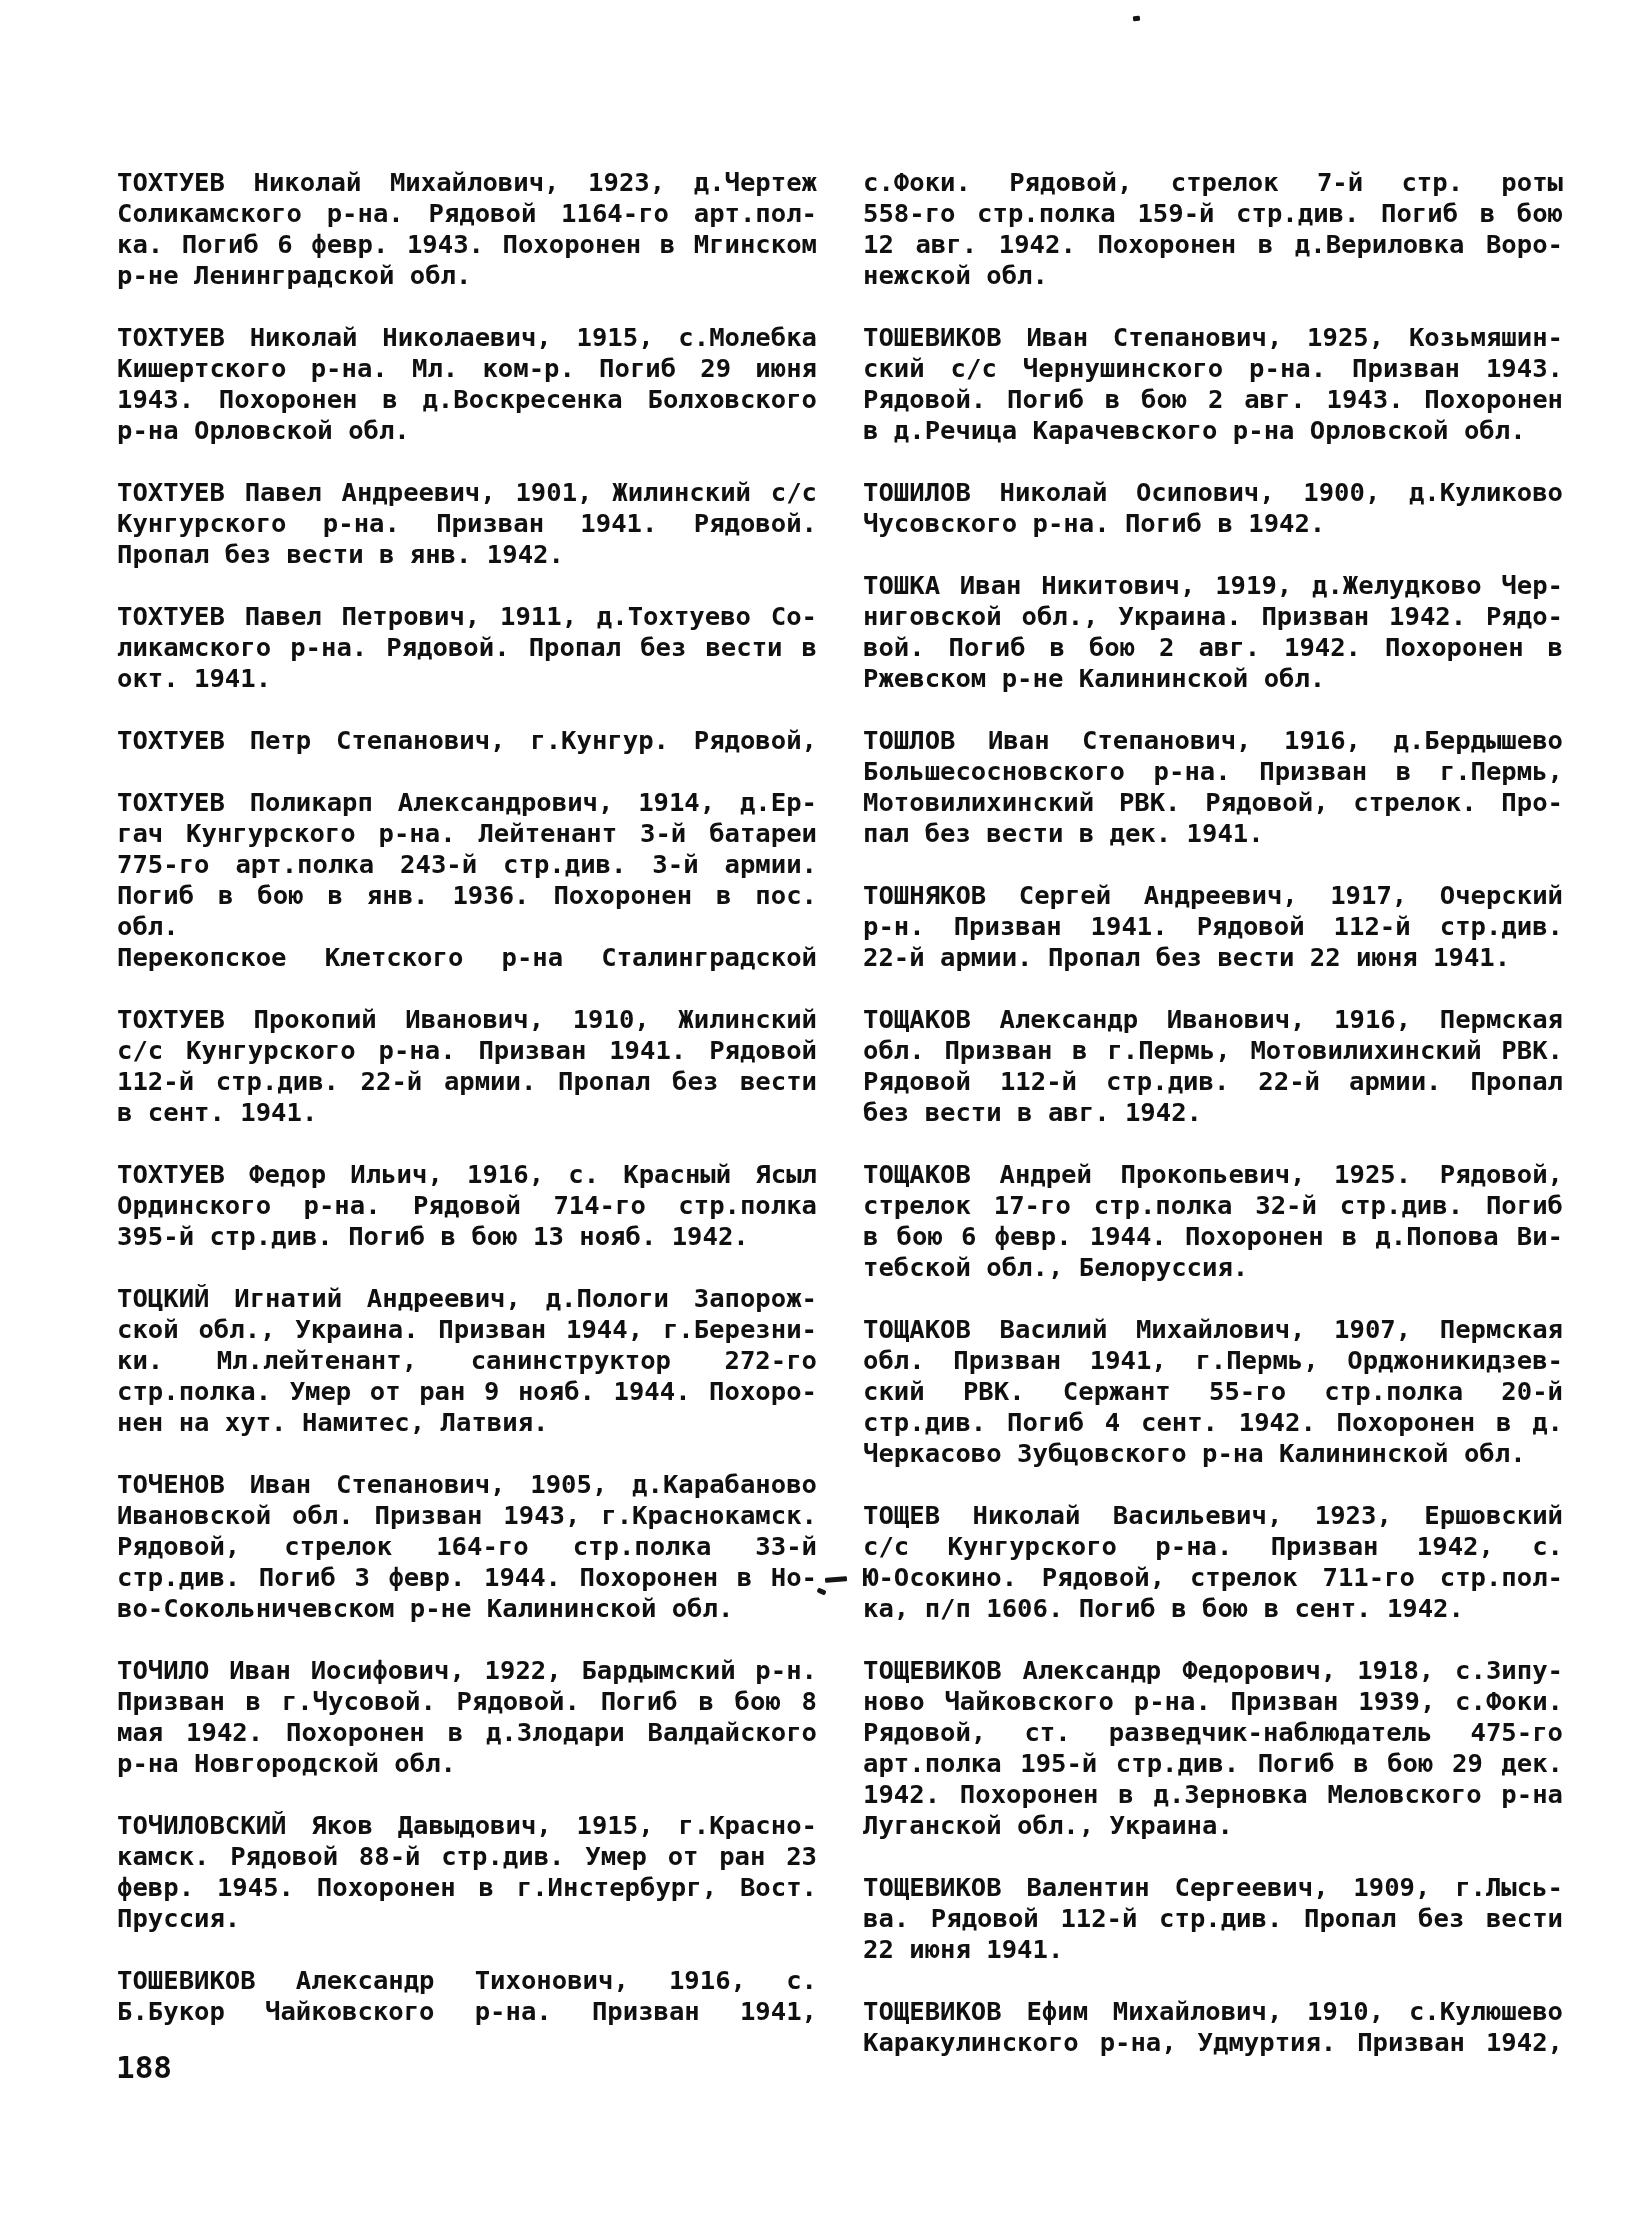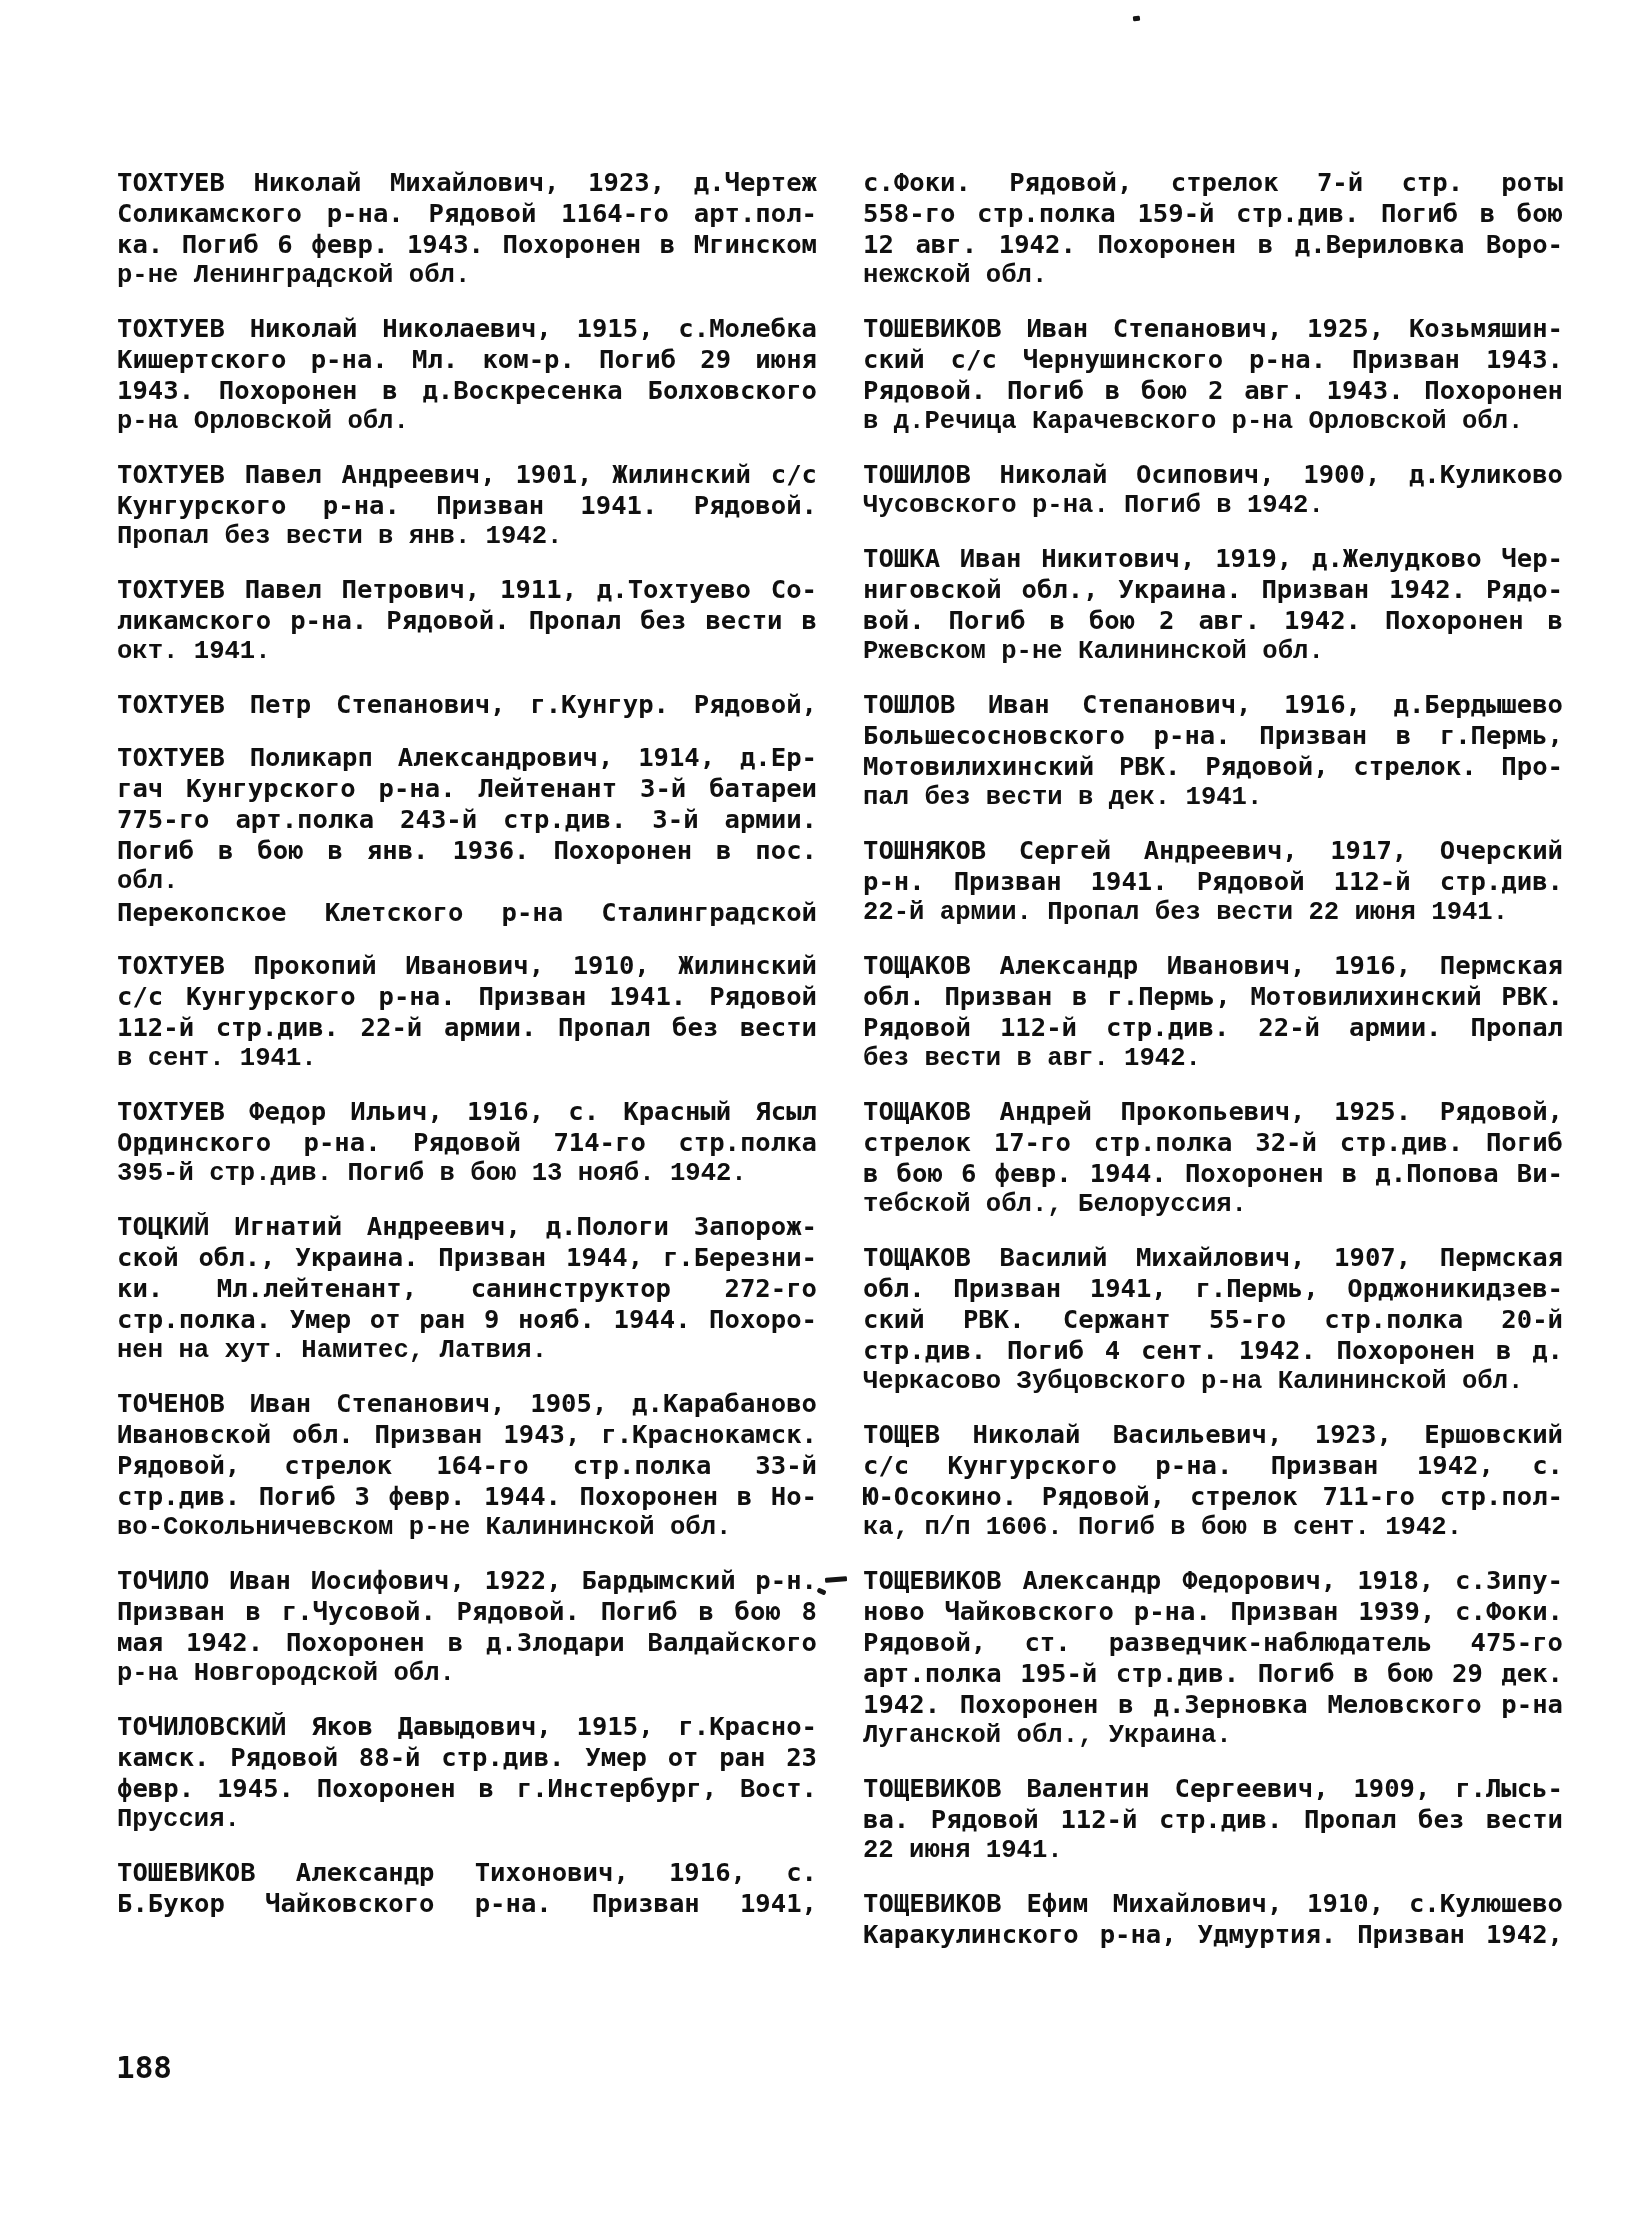--- a/index.html
+++ b/index.html
@@ -18,34 +18,33 @@
     color: #101010;
     padding-left: 11px;
   }
   .col {
     position: absolute;
     top: 167px;
     width: 700px;
   }
   .col-left  { left: 117px; }
   .col-right { left: 863px; }
-  .entry + .entry { margin-top: 22px; }
+  .entry + .entry { margin-top: 31px; }
   .line {
     font-size: 25.6px;
     line-height: 31px;
     white-space: normal;
   }
   .line.j {
     text-align: justify;
     text-align-last: justify;
   }
   .line.l {
     text-align: center;
     text-align-last: left;
-    font-family: Liberation Mono, monospace;
   }
   .page-number {
     position: absolute;
     left: 116px;
     top: 2052px;
     font-size: 31px;
     line-height: 31px;
   }
   .artifact {
     position: absolute;

